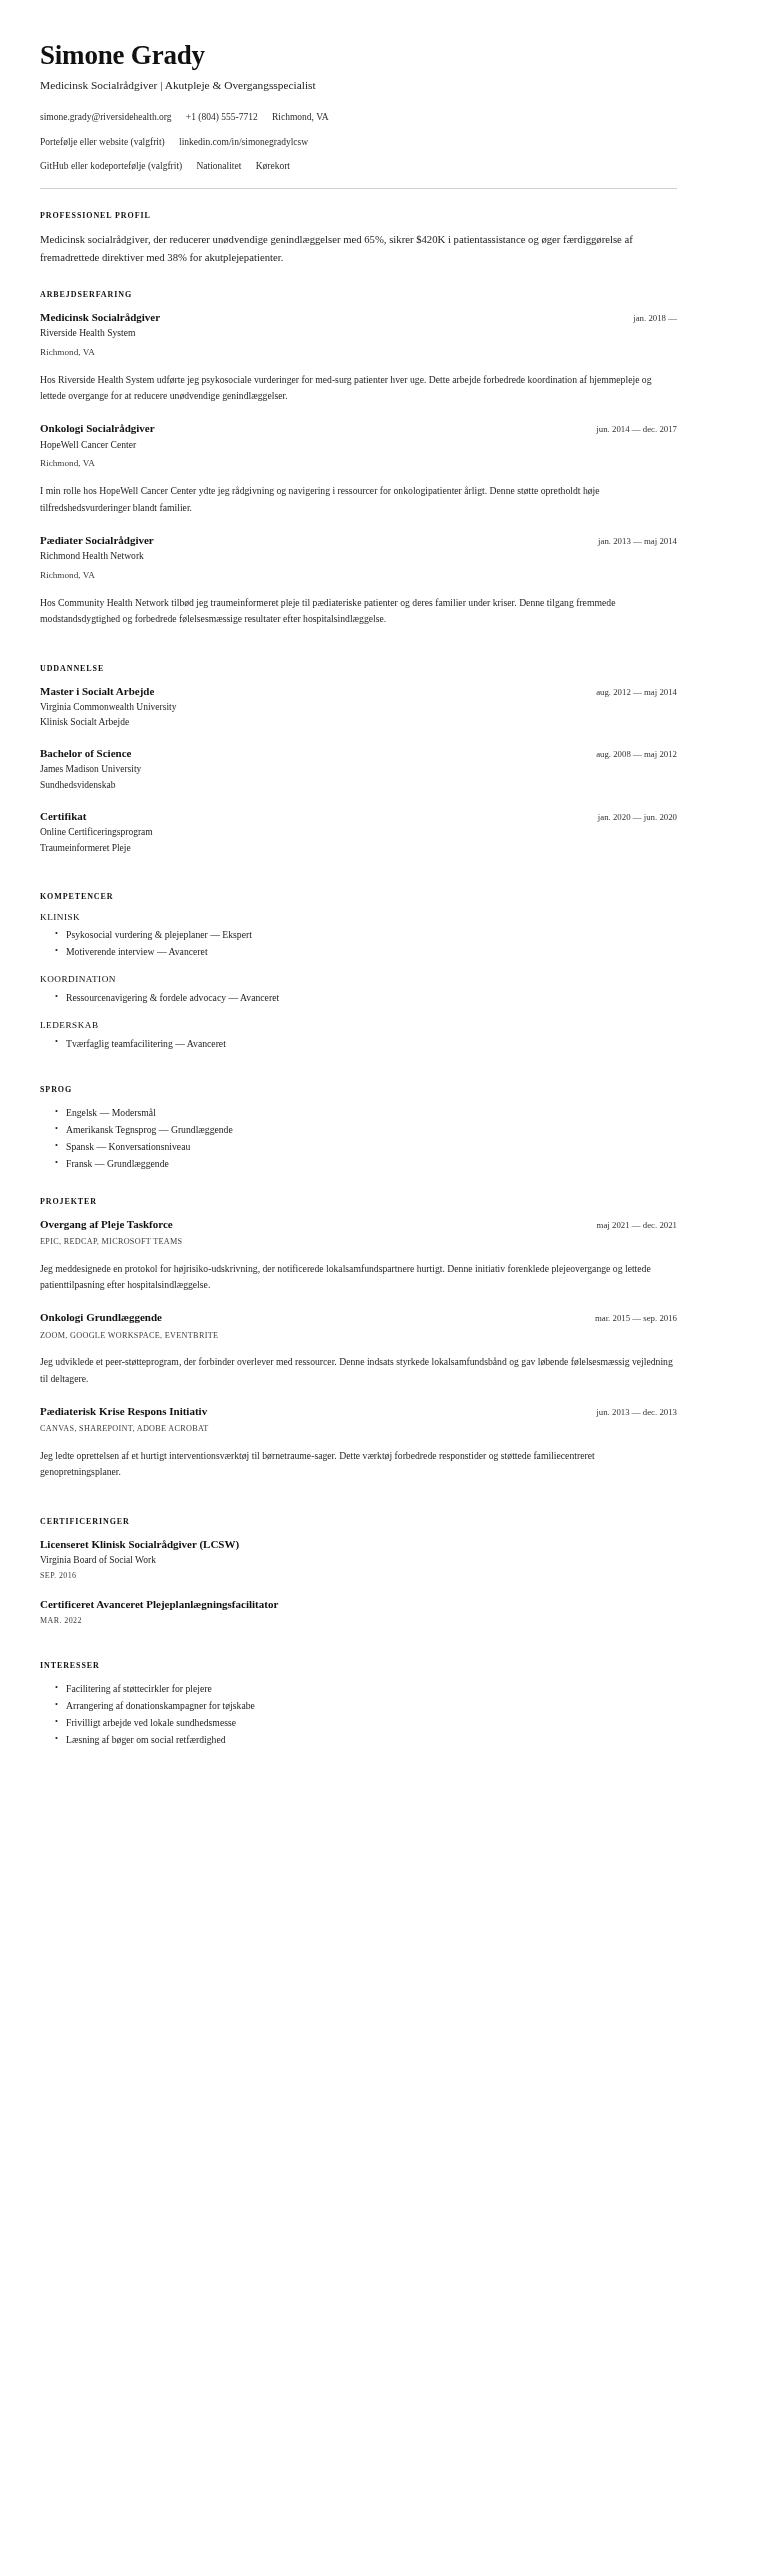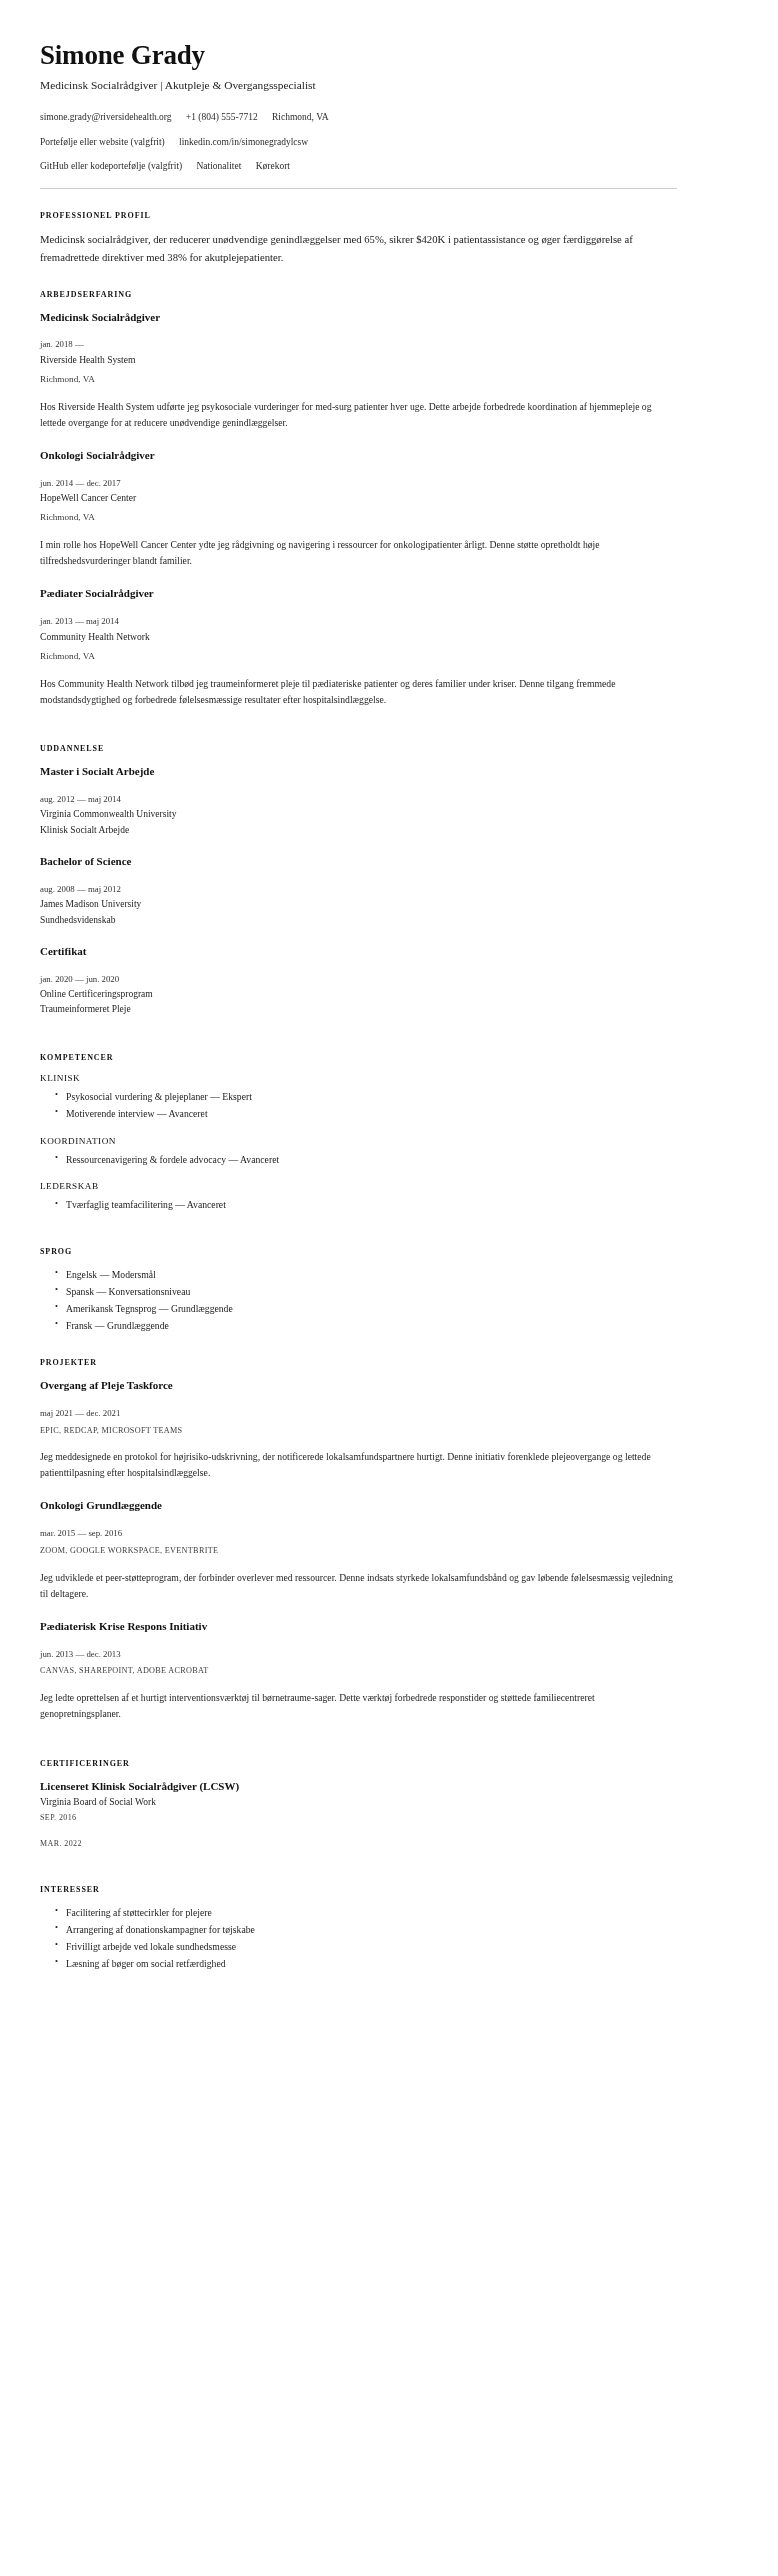--- a/index.html
+++ b/index.html
@@ -71,21 +71,20 @@
     max-width: 649px;
   }
 
   
   .entry { margin-bottom: 17px; }
   .entry-head {
     display: flex;
     align-items: baseline;
     justify-content: space-between;
     gap: 15.6px;
-    flex-direction: column;
   }
   .entry-title {
     font-size: 11px;
     font-weight: bold;
     color: #111111;
     line-height: 1.3;
   }
   .entry-date {
     font-size: 8.8px;
     color: #333333;
@@ -216,21 +215,21 @@
         <div class="entry-org">HopeWell Cancer Center</div>
         <div class="entry-loc">Richmond, VA</div>
         <div class="entry-desc">I min rolle hos HopeWell Cancer Center ydte jeg rådgivning og navigering i ressourcer for onkologipatienter årligt. Denne støtte opretholdt høje tilfredshedsvurderinger blandt familier.</div>
       </div>
 
       <div class="entry">
         <div class="entry-head">
           <div class="entry-title">Pædiater Socialrådgiver</div>
           <div class="entry-date">jan. 2013 — maj 2014</div>
         </div>
-        <div class="entry-org">Community Health Network</div>
+        <div class="entry-org">Richmond Health Network</div>
         <div class="entry-loc">Richmond, VA</div>
         <div class="entry-desc">Hos Community Health Network tilbød jeg traumeinformeret pleje til pædiateriske patienter og deres familier under kriser. Denne tilgang fremmede modstandsdygtighed og forbedrede følelsesmæssige resultater efter hospitalsindlæggelse.</div>
       </div>
 
     </div>
   </div>
   <div class="section-gap"></div>
 
   <div class="section">
     <div class="section-title">Uddannelse</div>
@@ -289,22 +288,22 @@
         <li>Tværfaglig teamfacilitering — Avanceret</li>
       </ul>
     </div>
   </div>
   <div class="section-gap"></div>
 
   <div class="section">
     <div class="section-title">Sprog</div>
     <ul class="bullets">
       <li>Engelsk — Modersmål</li>
+      <li>Amerikansk Tegnsprog — Grundlæggende</li>
       <li>Spansk — Konversationsniveau</li>
-      <li>Amerikansk Tegnsprog — Grundlæggende</li>
       <li>Fransk — Grundlæggende</li>
     </ul>
   </div>
   <div class="section-gap"></div>
 
   <div class="section">
     <div class="section-title">Projekter</div>
 
     <div class="entry">
       <div class="entry-head">
@@ -339,20 +338,21 @@
   <div class="section">
     <div class="section-title">Certificeringer</div>
 
     <div class="entry">
       <div class="entry-title">Licenseret Klinisk Socialrådgiver (LCSW)</div>
       <div class="entry-sub">Virginia Board of Social Work</div>
       <div class="entry-meta">SEP. 2016</div>
     </div>
 
     <div class="entry">
+      <div class="entry-title">Certificeret Avanceret Plejeplanlægningsfacilitator</div>
       <div class="entry-meta">MAR. 2022</div>
     </div>
   </div>
   <div class="section-gap"></div>
 
   <div class="section">
     <div class="section-title">Interesser</div>
     <ul class="bullets">
       <li>Facilitering af støttecirkler for plejere</li>
       <li>Arrangering af donationskampagner for tøjskabe</li>

